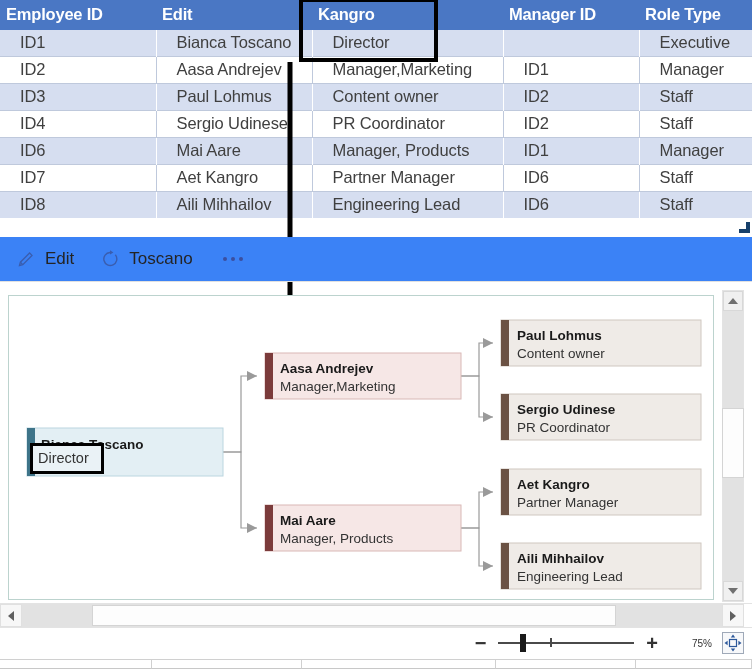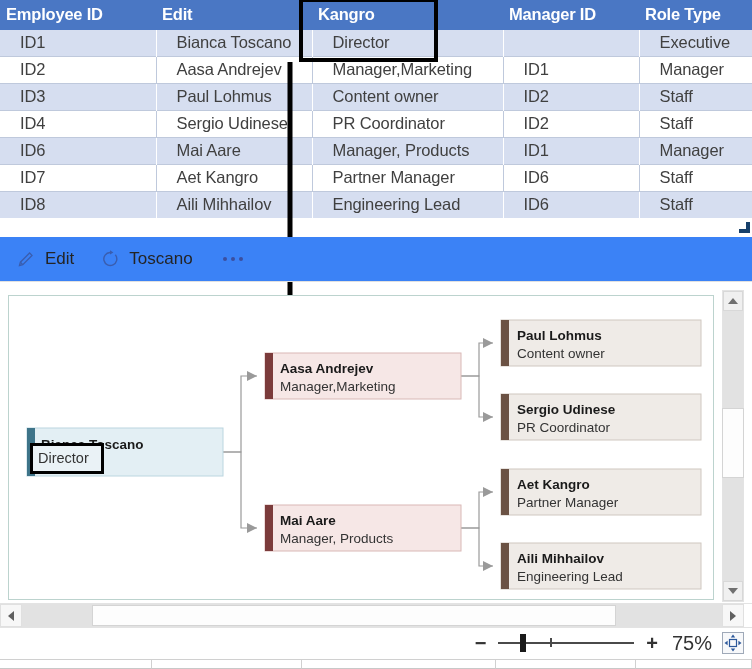--- a/index.html
+++ b/index.html
@@ -309,21 +309,21 @@
     background: #4a4a4a;
   }
   .zs-handle {
     position: absolute;
     left: 22px; top: 1px;
     width: 6px; height: 18px;
     background: #1a1a1a;
     cursor: pointer;
   }
   .zoom-pct {
-    font-size: 20px;
+    font-size: 10px;
     color: #333;
     min-width: 42px;
     text-align: right;
     margin-left: 8px;
     margin-right: 10px;
   }
   .fit-btn {
     width: 22px; height: 22px;
     border: 1px solid #9FA9B8;
     background: #F7F8FA;

